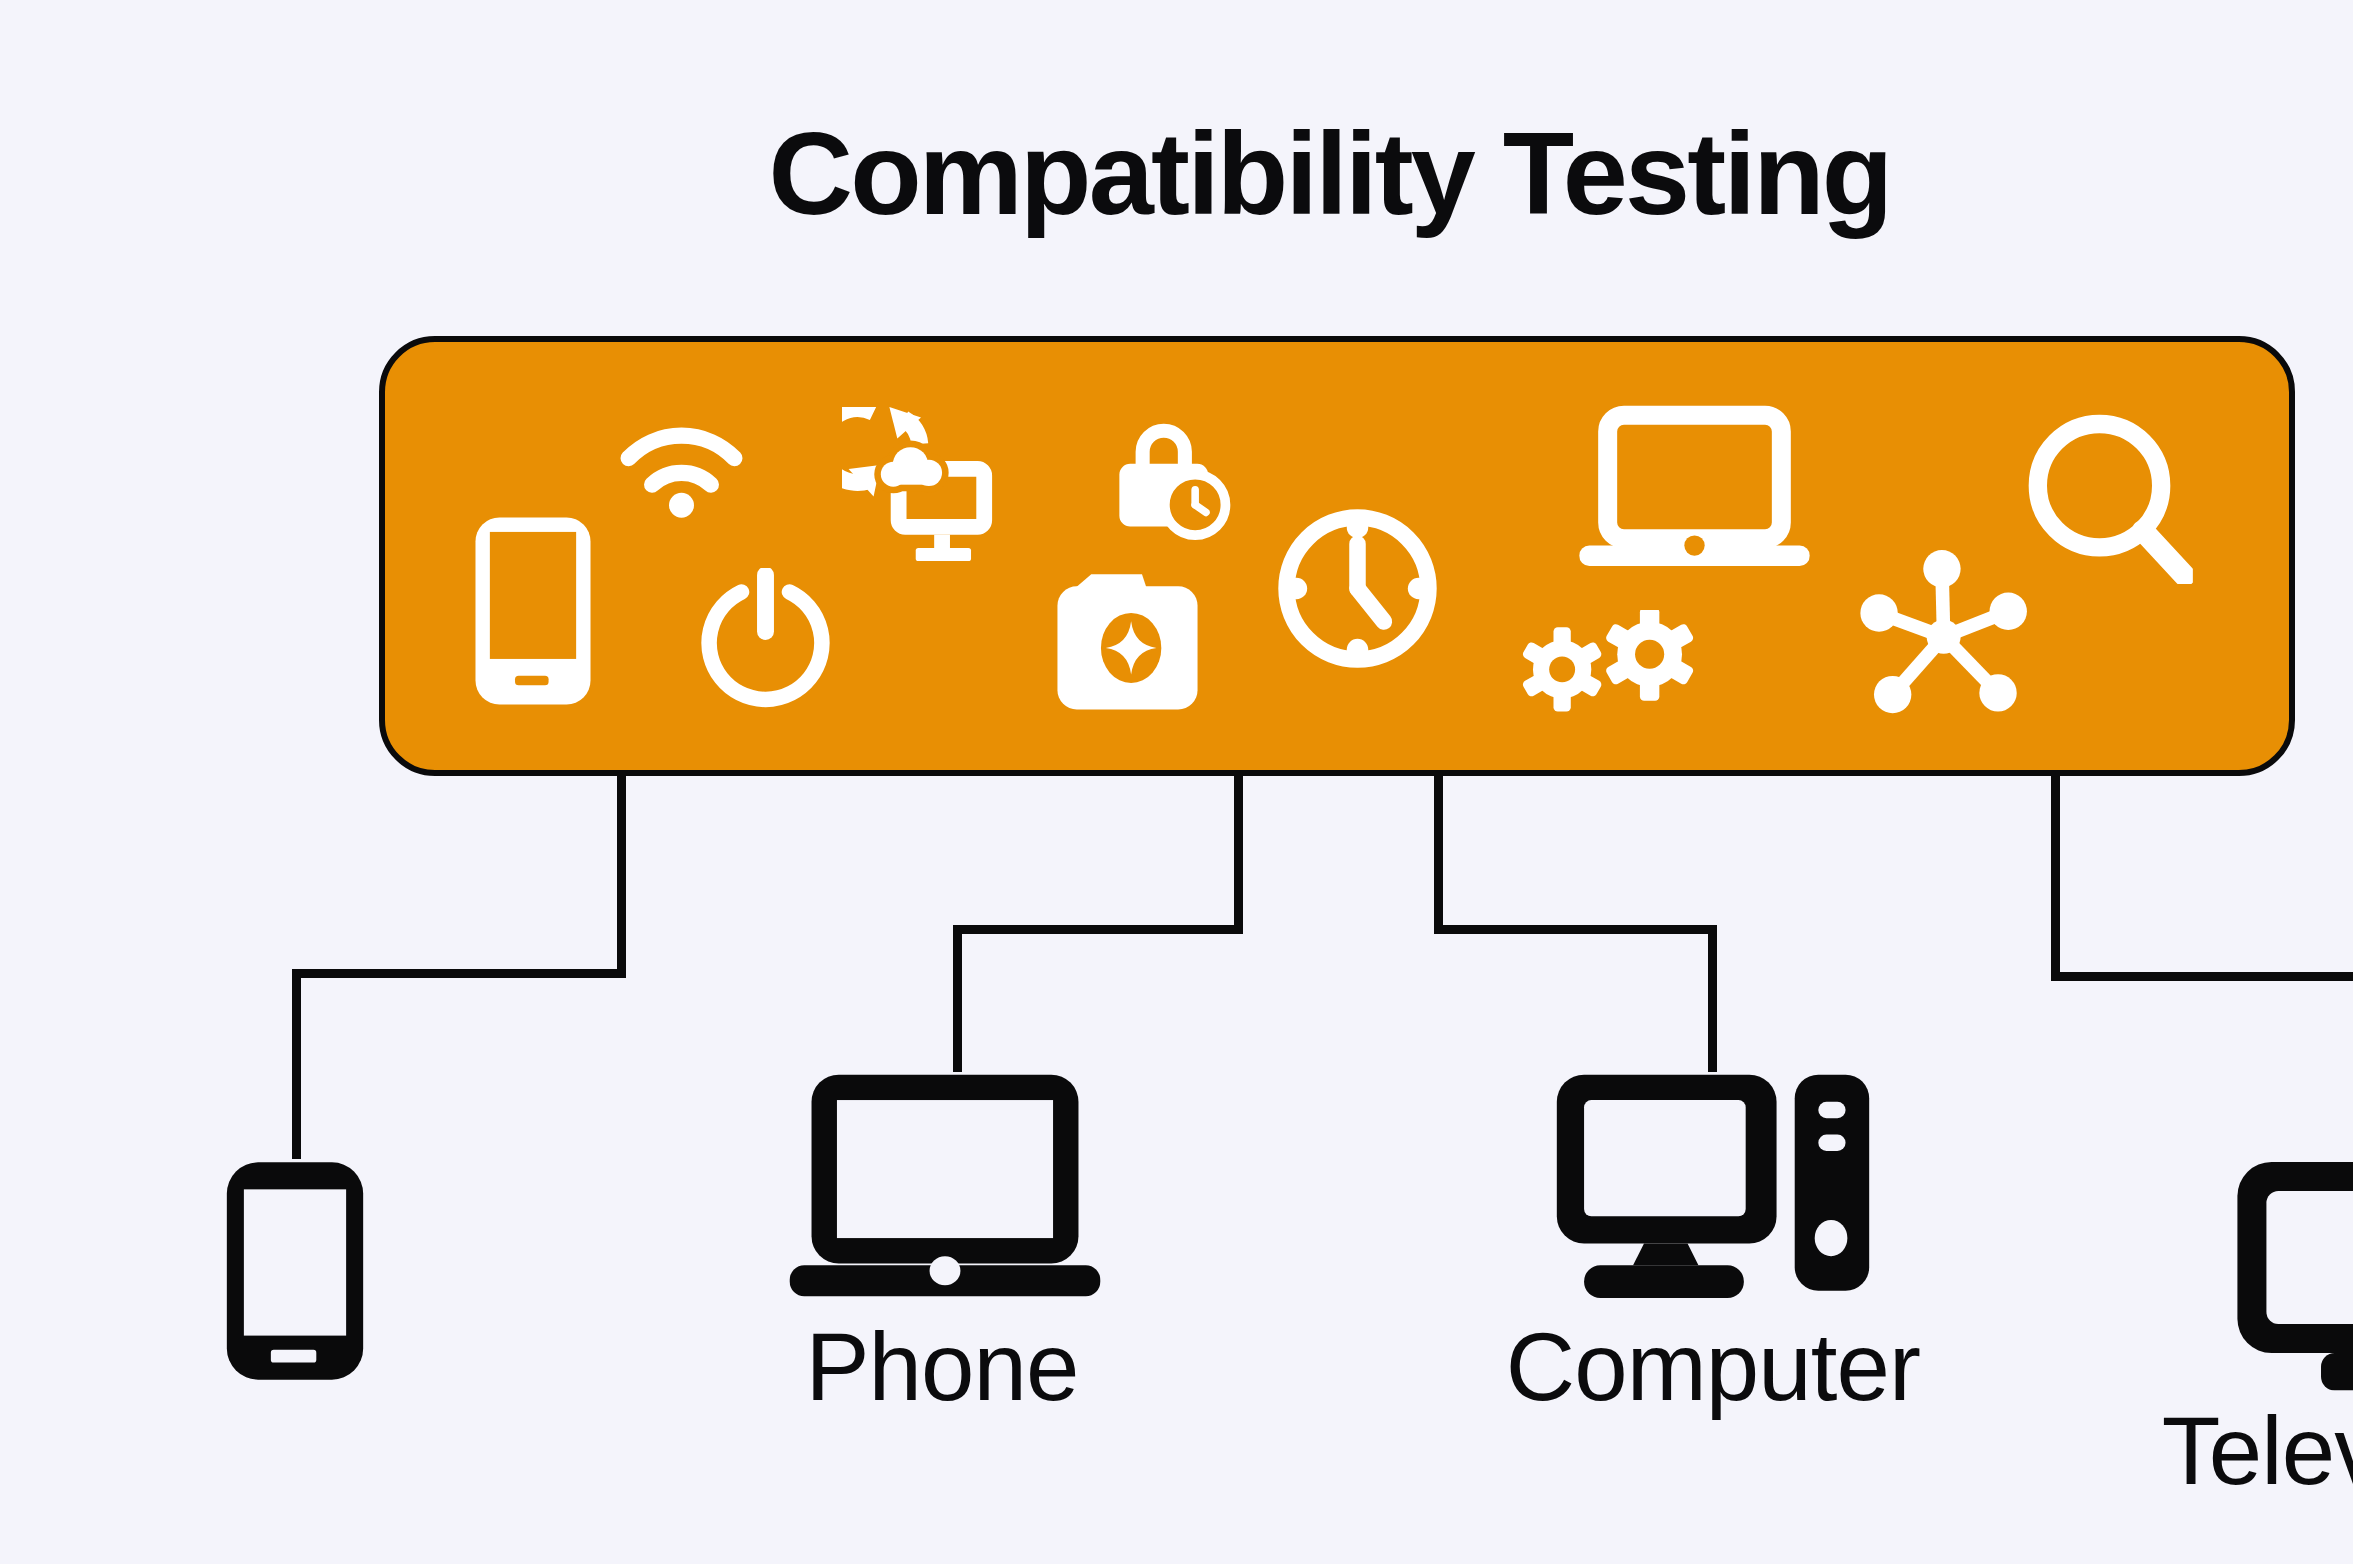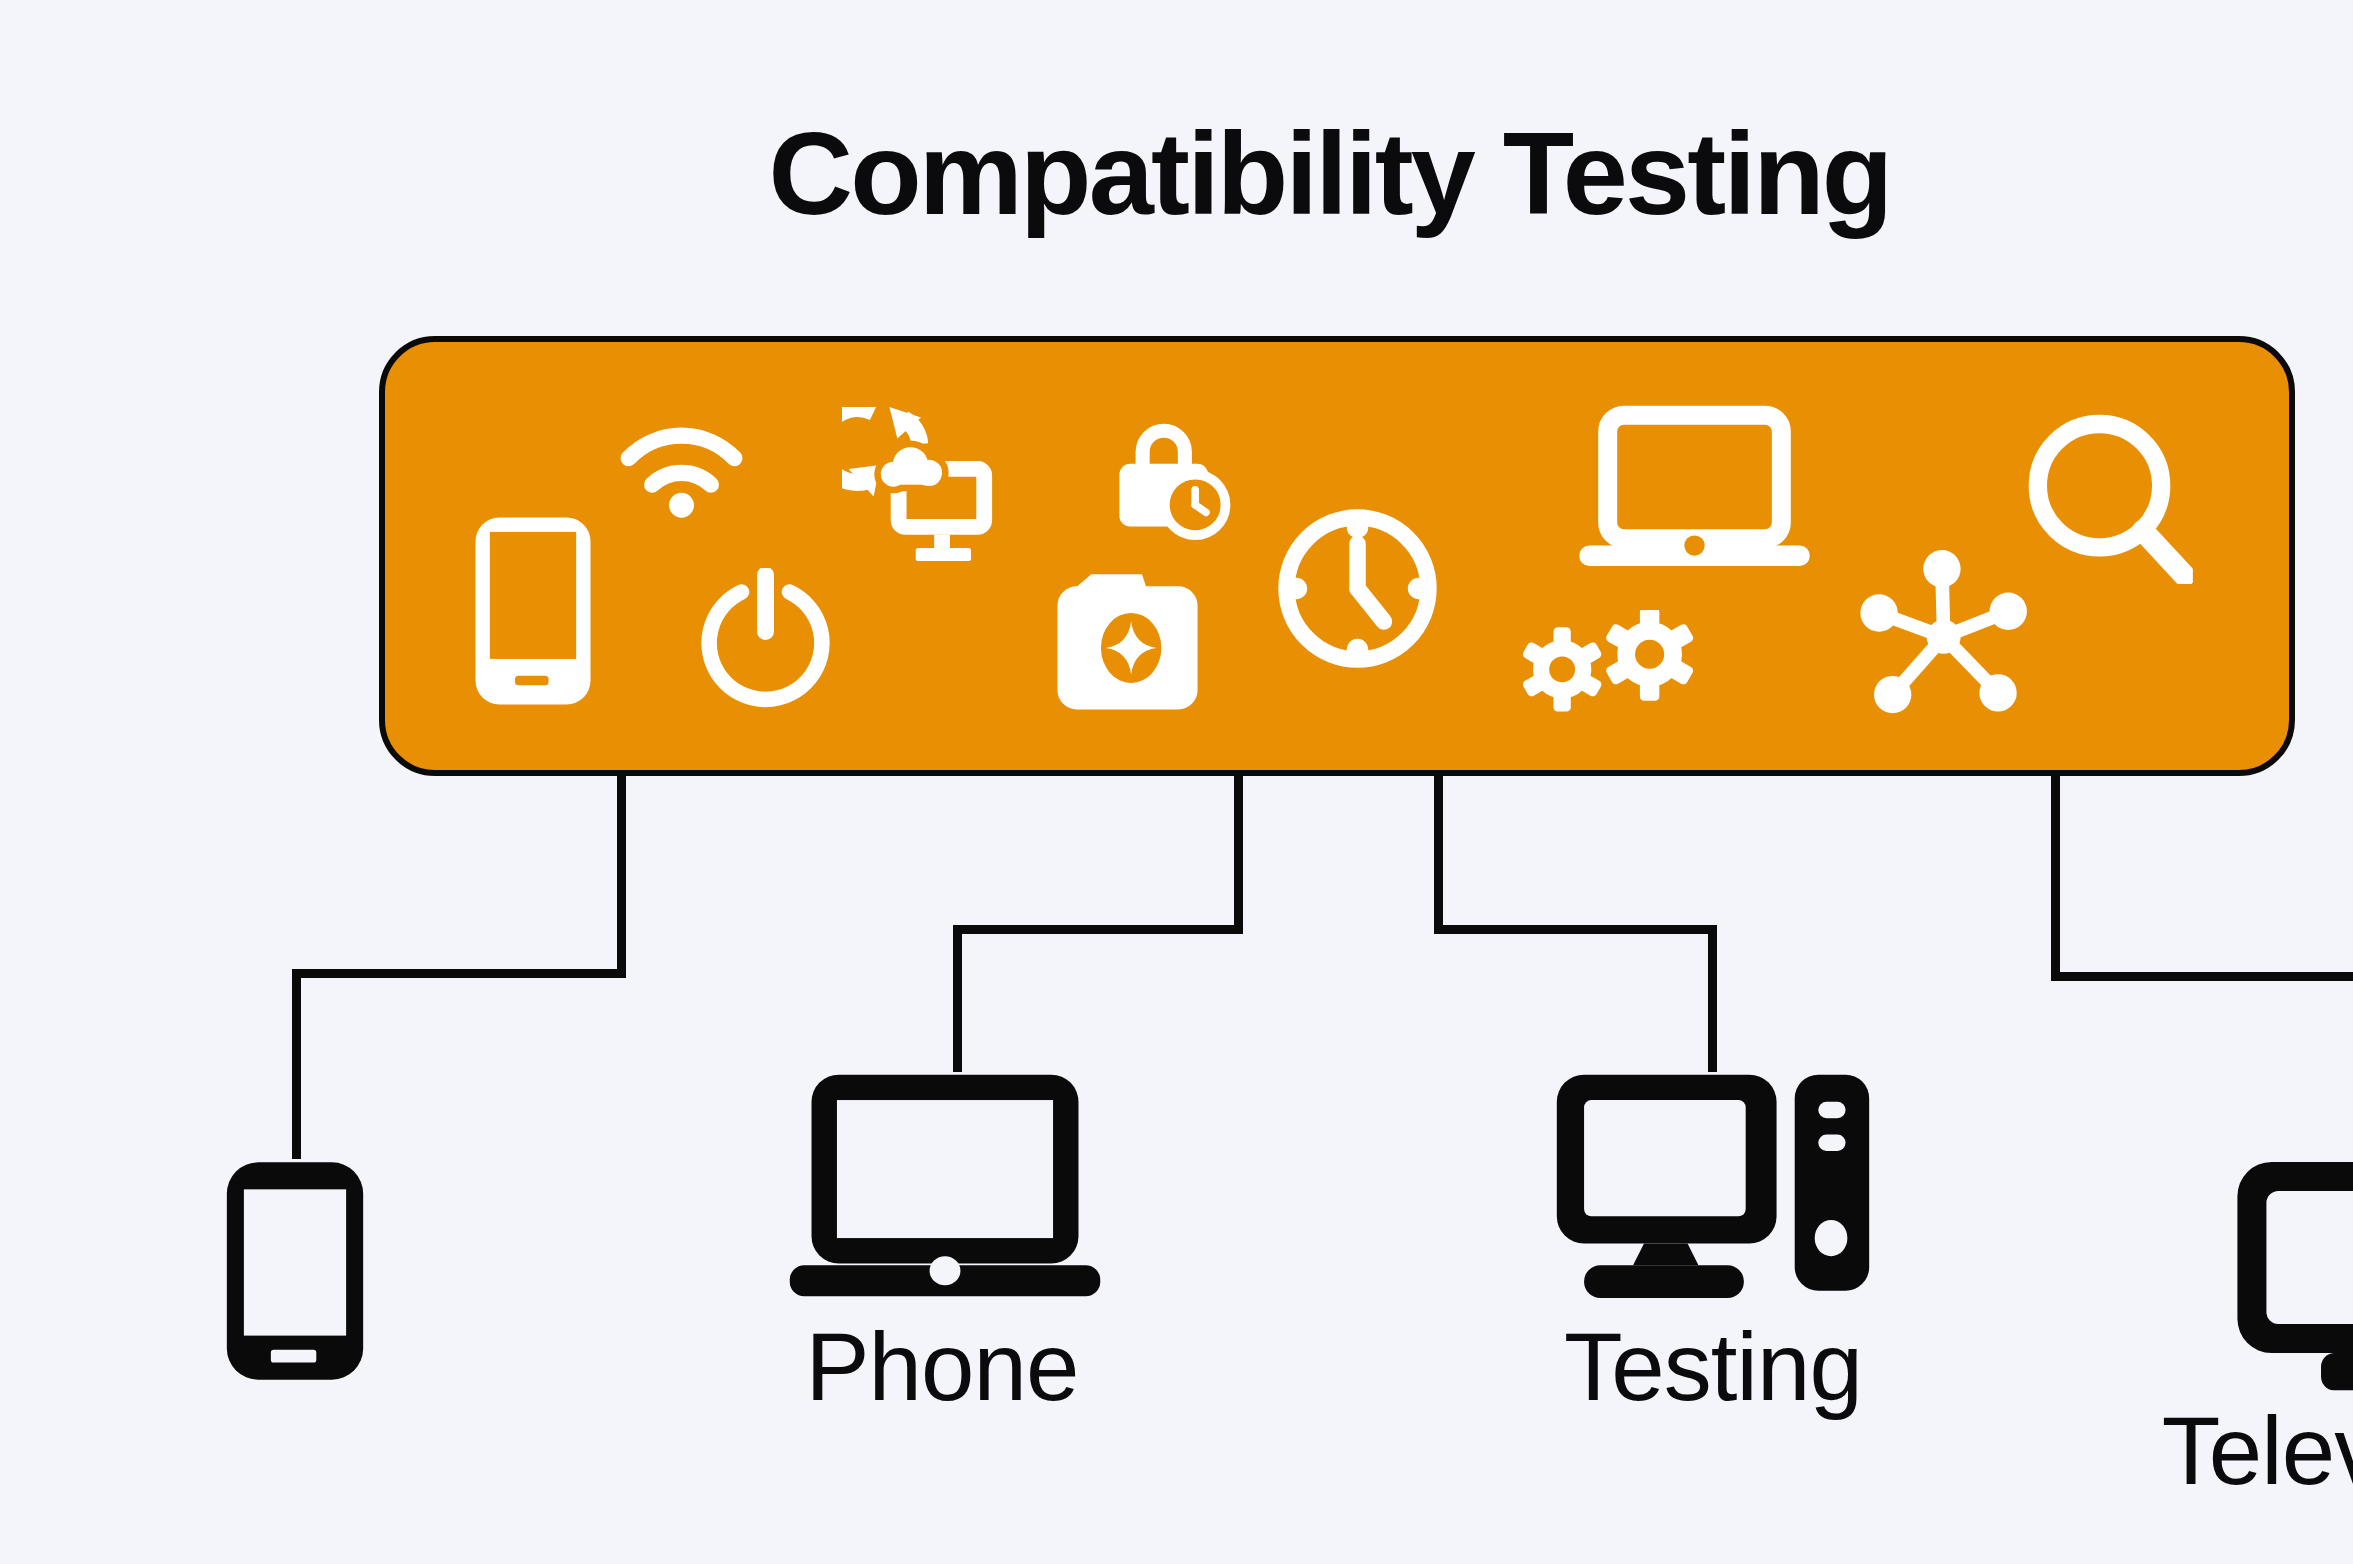--- a/index.html
+++ b/index.html
@@ -250,21 +250,21 @@
   </svg>
 
   <svg class="dev-icon" id="icon-laptop" viewBox="0 0 175 125">
     <use href="#sym-laptop-black-icon"></use>
   </svg>
   <div class="dev-label" id="label-laptop">Phone</div>
 
   <svg class="dev-icon" id="icon-computer" viewBox="0 0 176 125">
     <use href="#sym-computer-icon"></use>
   </svg>
-  <div class="dev-label" id="label-computer">Testing</div>
+  <div class="dev-label" id="label-computer">Computer</div>
 
   <svg class="dev-icon" id="icon-television" viewBox="0 0 160 136">
     <use href="#sym-television-icon"></use>
   </svg>
   <div class="dev-label" id="label-television">Television</div>
 
 </div>
 
 
 </body></html>

